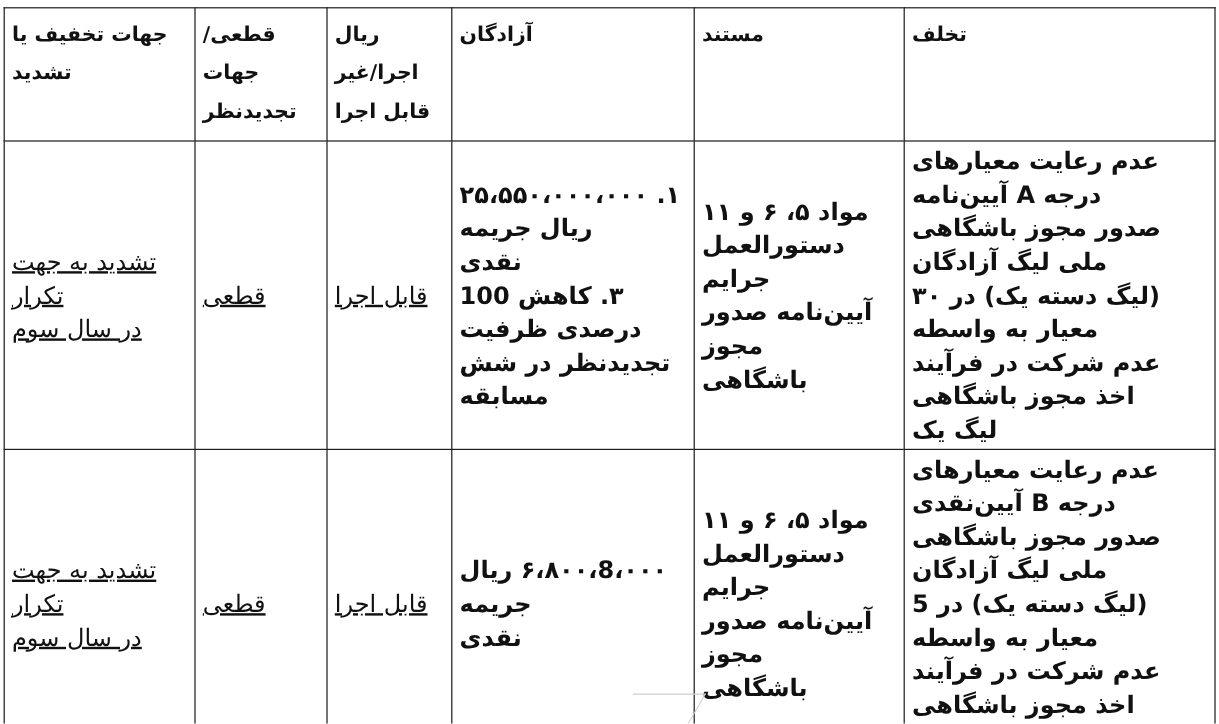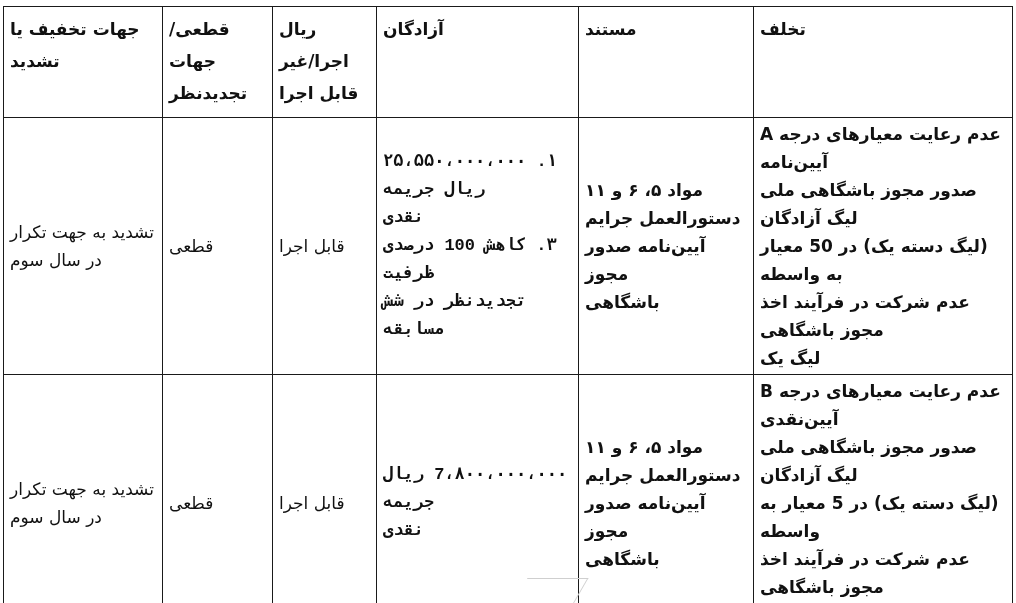--- a/index.html
+++ b/index.html
@@ -37,37 +37,38 @@
       line-height: 28px;
     }
     table.rulings th {
       font-weight: bold;
       font-size: 17px;
       line-height: 32px;
       vertical-align: top;
       padding-top: 6px;
     }
     table.rulings td {
-      font-size: 17px;
+      font-size: 20px;
       font-weight: bold;
     }
     td.plain {
       font-weight: normal !important;
+      text-decoration: underline;
     }
     .col-violation { width: 259px; }
     .col-basis { width: 175px; }
     .col-penalties { width: 202px; }
     .col-enforce { width: 104px; }
     .col-final { width: 110px; }
     .col-aggr { width: 159px; }
     tr.header-row { height: 111px; }
     tr.r1 { height: 141px; }
     tr.r2 { height: 140px; }
     .line { display: block; }
-    .penalty-line { display: block; font-family: Liberation Mono, monospace; }
+    .penalty-line { display: block; }
     .stamp-mark {
       position: absolute;
       left: 520px;
       top: 578px;
       width: 60px;
       height: 25px;
       border-top: 1px solid #cfcfcf;
       border-right: 1px solid #cfcfcf;
       transform: skewX(-30deg);
       pointer-events: none;
@@ -111,21 +112,21 @@
           <span class="line">تشدید</span>
         </th>
       </tr>
     </thead>
     <tbody>
 
       <tr class="r1">
         <td>
           <span class="line">عدم رعایت معیارهای درجه A آیین‌نامه</span>
           <span class="line">صدور مجوز باشگاهی ملی لیگ آزادگان</span>
-          <span class="line">(لیگ دسته یک) در 50 معیار به واسطه</span>
+          <span class="line">(لیگ دسته یک) در ۳۰ معیار به واسطه</span>
           <span class="line">عدم شرکت در فرآیند اخذ مجوز باشگاهی</span>
           <span class="line">لیگ یک</span>
         </td>
         <td>
           <span class="line">مواد ۵، ۶ و ۱۱</span>
           <span class="line">دستورالعمل جرایم</span>
           <span class="line">آیین‌نامه صدور مجوز</span>
           <span class="line">باشگاهی</span>
         </td>
         <td>
@@ -150,21 +151,21 @@
           <span class="line">عدم شرکت در فرآیند اخذ مجوز باشگاهی</span>
           <span class="line">لیگ یک</span>
         </td>
         <td>
           <span class="line">مواد ۵، ۶ و ۱۱</span>
           <span class="line">دستورالعمل جرایم</span>
           <span class="line">آیین‌نامه صدور مجوز</span>
           <span class="line">باشگاهی</span>
         </td>
         <td>
-          <span class="penalty-line">7،۸۰۰،۰۰۰،۰۰۰ ریال جریمه</span>
+          <span class="penalty-line">۶،۸۰۰،8،۰۰۰ ریال جریمه</span>
           <span class="penalty-line">نقدی</span>
         </td>
         <td class="plain">قابل اجرا</td>
         <td class="plain">قطعی</td>
         <td class="plain">
           <span class="line">تشدید به جهت تکرار</span>
           <span class="line">در سال سوم</span>
         </td>
       </tr>
 

